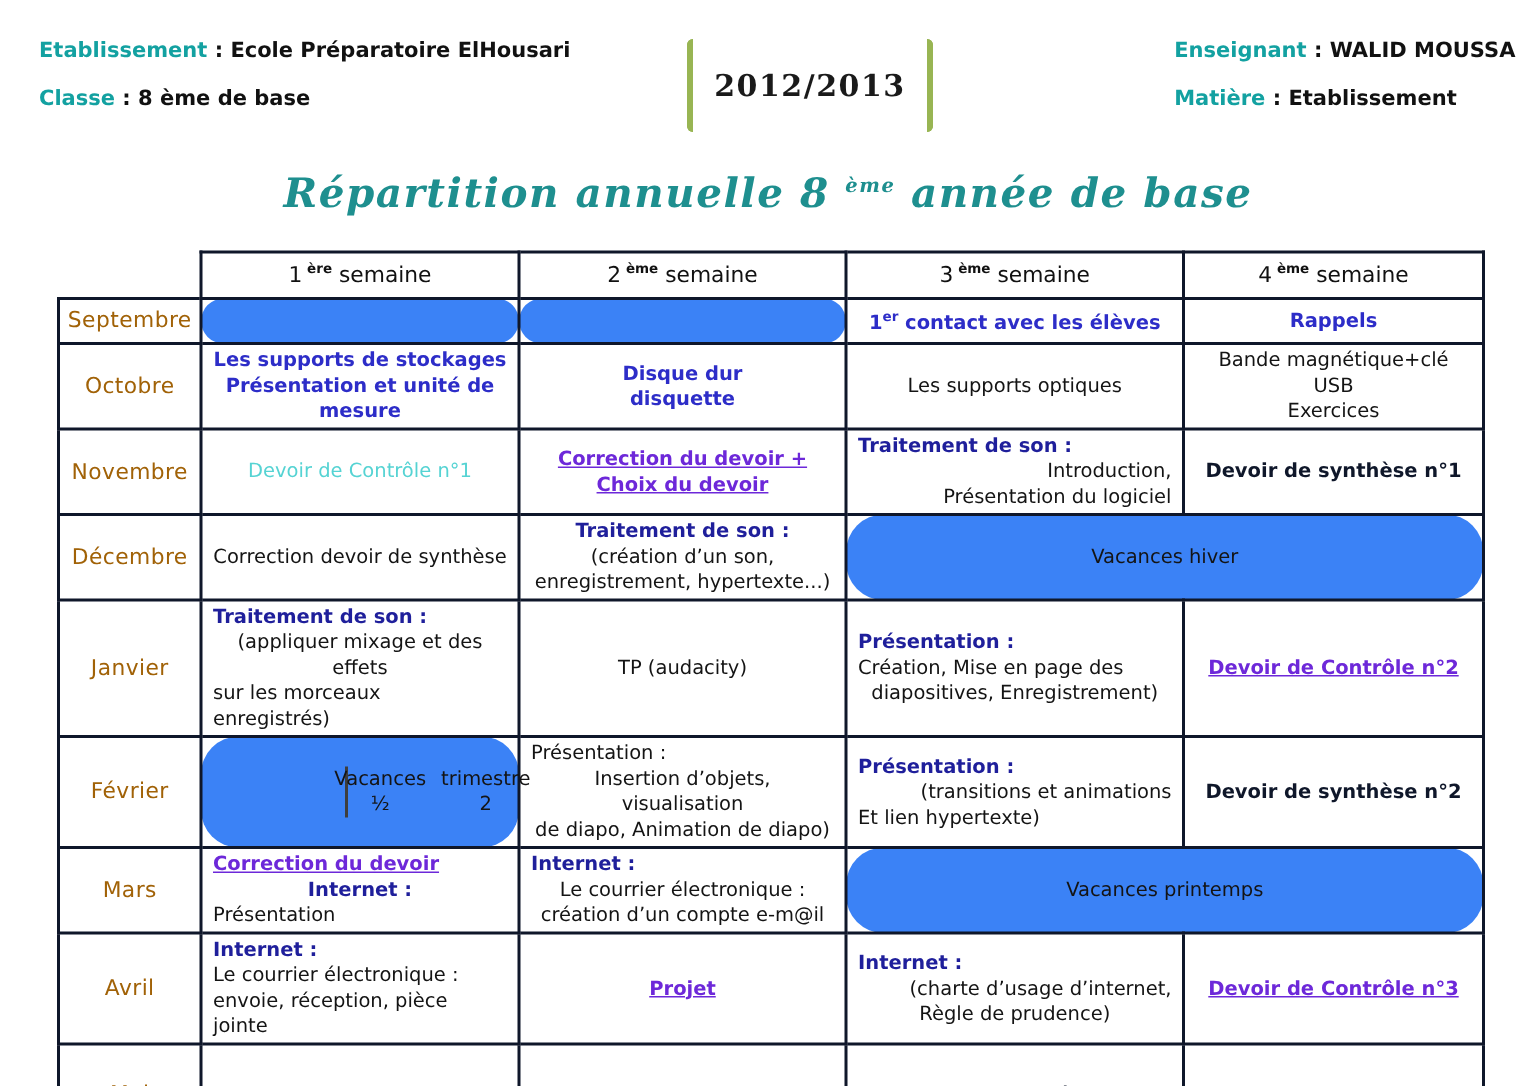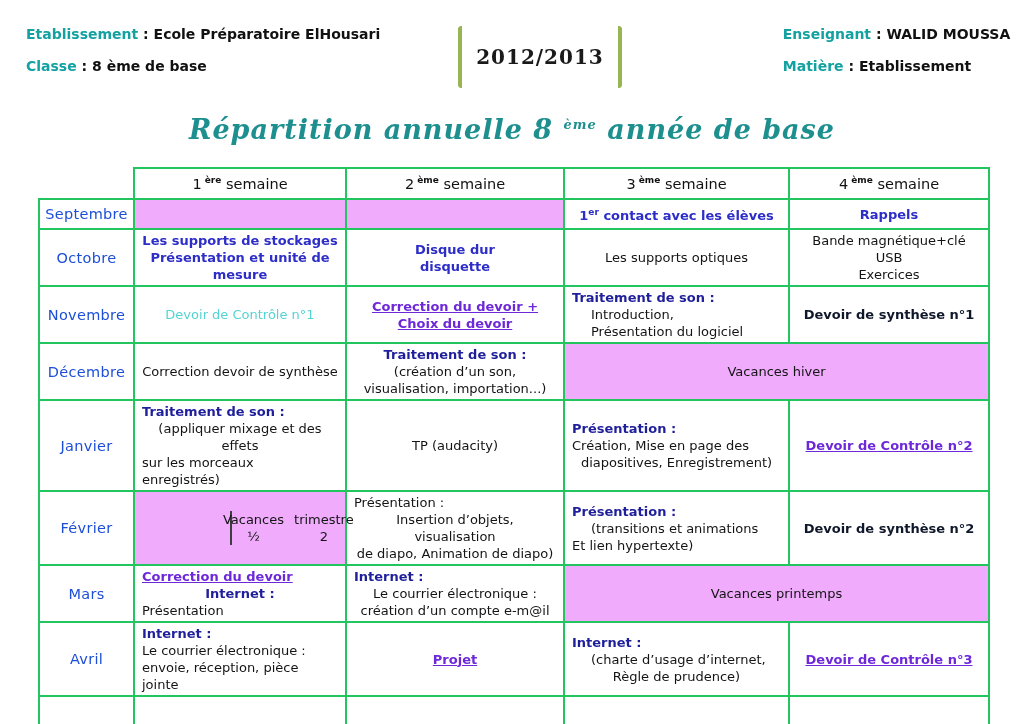--- a/index.html
+++ b/index.html
@@ -23,32 +23,32 @@
 
   
   .doc-title { text-align:center; margin-top:20px;
     font-family:"DejaVu Serif", serif; font-style:italic; font-weight:bold;
     font-size:27px; color:#1e8f8f; letter-spacing:1px; }
   .doc-title sup { font-size:13px; }
 
   
   table { border-collapse:collapse; table-layout:fixed; width:950px;
           margin:22px 0 0 38px; }
-  td, th { border:2px solid #22c55e; vertical-align:middle; text-align:center;
+  td, th { border:2px solid #0f172a; vertical-align:middle; text-align:center;
            font-size:13px; color:#141414; padding:2px 2px; }
   th.ghost { border:none; background:#fff; }
   th.week { font-weight:normal; font-size:14.5px; color:#111; }
   th.week sup { font-weight:bold; font-size:9px; }
-  td.month { font-size:14.5px; color:#1d4ed8; font-weight:normal; letter-spacing:0.3px; }
-  .bg-teal { background:#f0abfc; }
+  td.month { font-size:14.5px; color:#a16207; font-weight:normal; letter-spacing:0.3px; }
+  .bg-teal { background:#3b82f6;border-radius:25px; }
 
   .ln { display:block; line-height:17px; padding:0 5px; }
   .a-center { text-align:center; }
   .a-left { text-align:left; }
-  .a-left-indent { text-align:left; padding-left:24px; }
+  .a-left-indent { text-align:right; padding-left:24px; }
   .a-right { text-align:left; padding-right:12px; }
 
   .st-blue  { color:#2d2dc8; font-weight:bold; }
   .st-navy  { color:#1f1f9b; font-weight:bold; }
   .st-black { color:#141414; font-weight:normal; }
   .st-teal  { color:#6d28d9; font-weight:bold;text-decoration:underline; }
   .st-teal-light { color:#55d3d3; font-weight:normal; }
   .st-magenta { color:#0f172a; font-weight:bold; }
   .ln sup { font-size:9px; font-weight:bold; }
 
@@ -144,21 +144,21 @@
         </td>
       </tr>
       <tr style="height: 54px;">
         <td class="month">Décembre</td>
         <td>
           <span class="ln st-black a-center">Correction devoir de synthèse</span>
         </td>
         <td>
           <span class="ln st-navy a-center">Traitement de son :</span>
           <span class="ln st-black a-center">(création d’un son,</span>
-          <span class="ln st-black a-center">visualisation, importation...)</span>
+          <span class="ln st-black a-center">enregistrement, hypertexte...)</span>
         </td>
         <td colspan="2" class="bg-teal">
           <span class="ln st-black a-center">Vacances hiver</span>
         </td>
       </tr>
       <tr style="height: 59px;">
         <td class="month">Janvier</td>
         <td>
           <span class="ln st-navy a-left">Traitement de son :</span>
           <span class="ln st-black a-center">(appliquer mixage et des effets</span>

